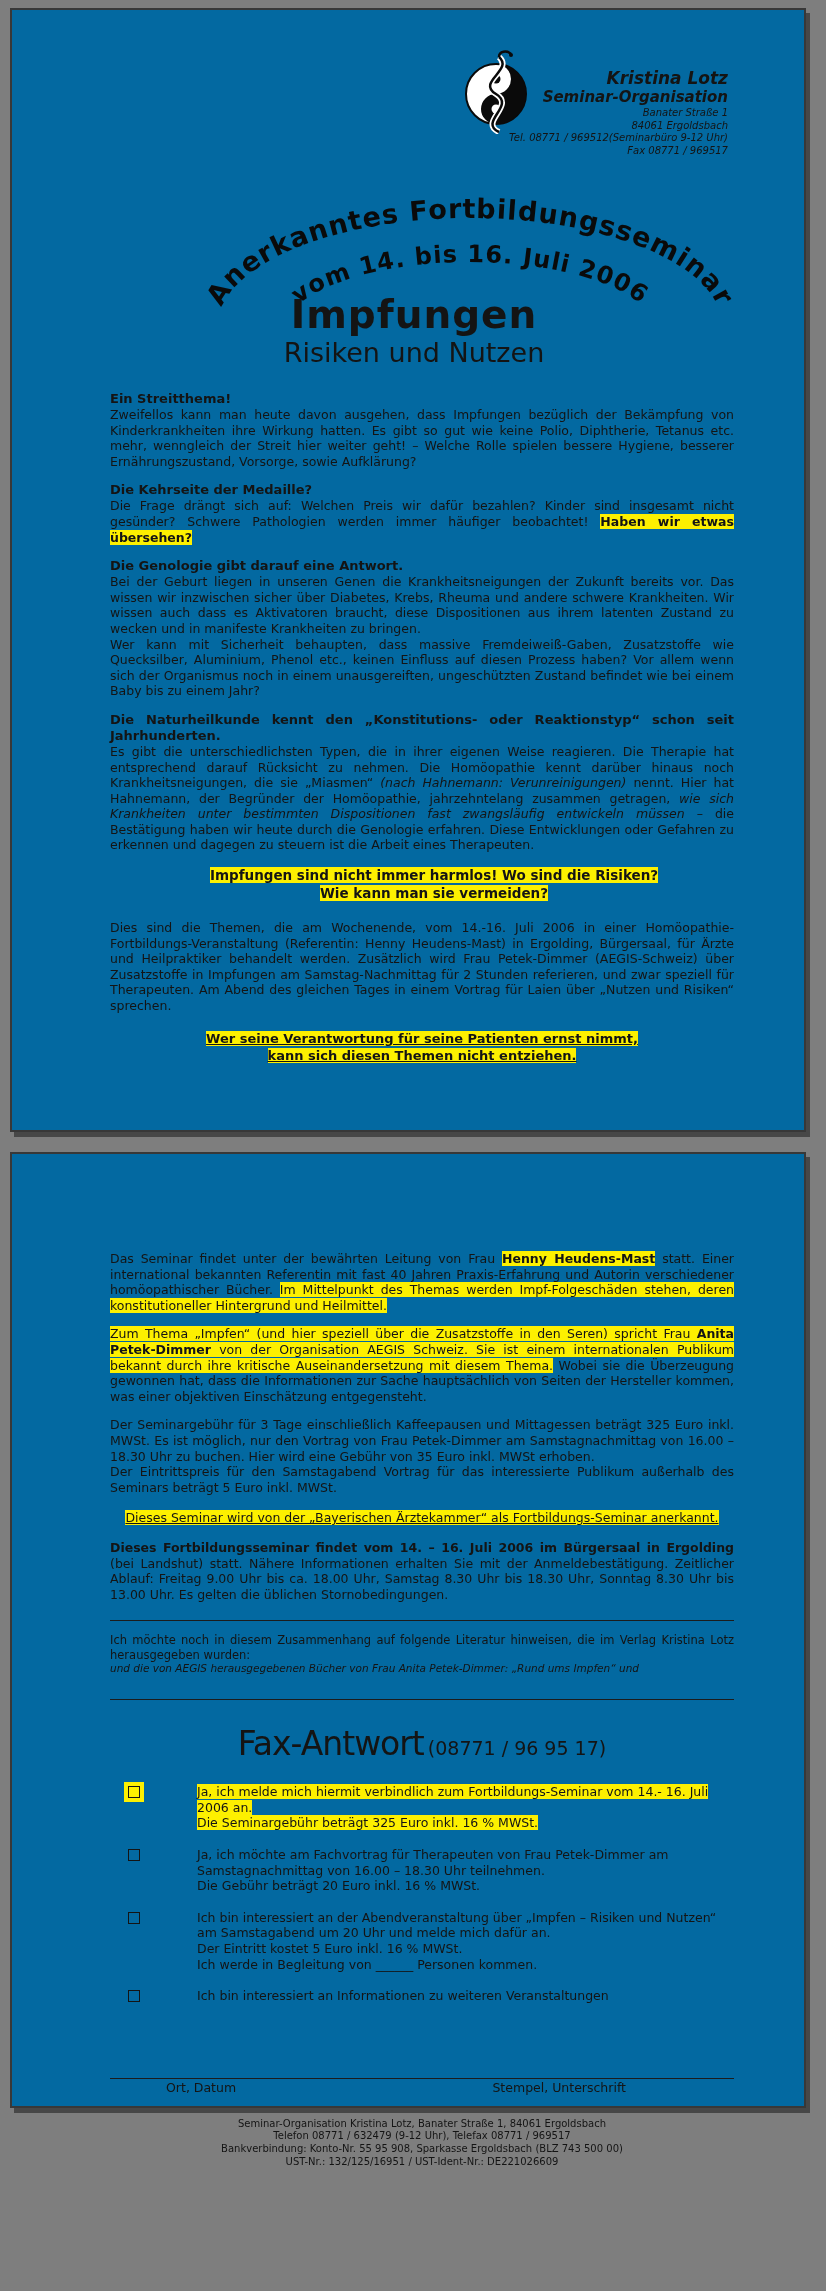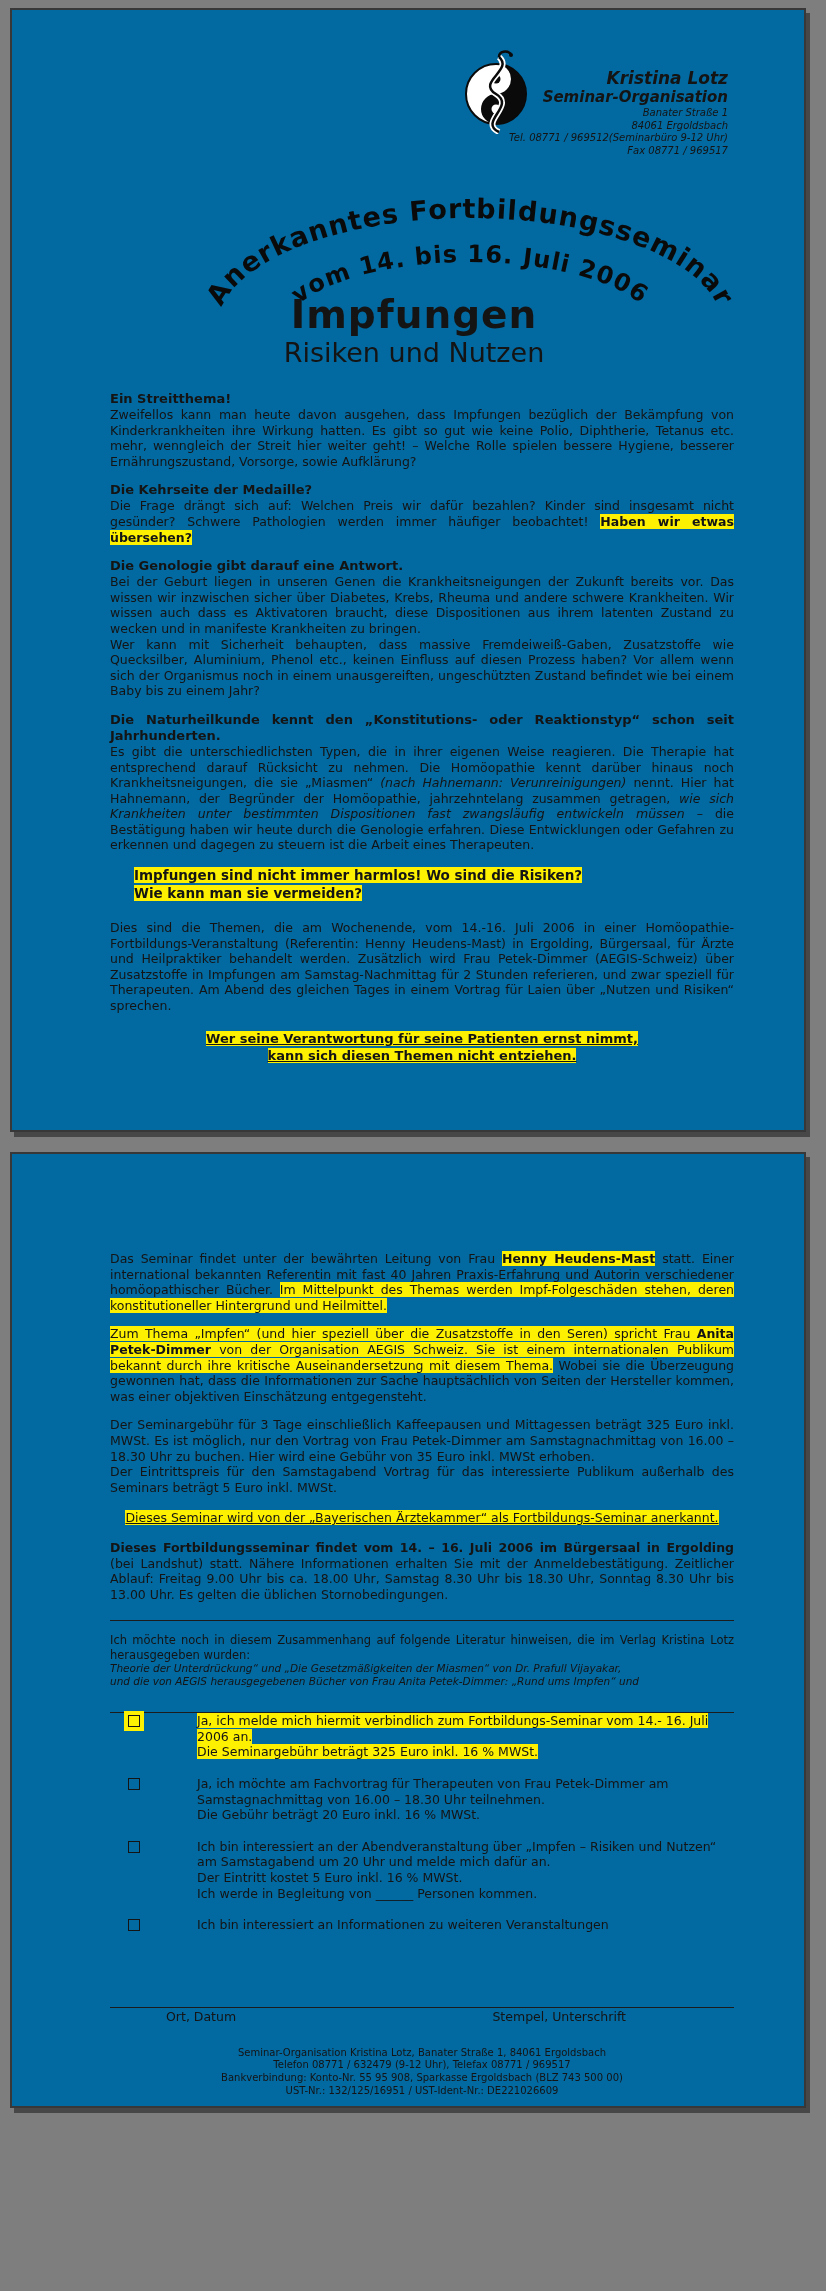--- a/index.html
+++ b/index.html
@@ -35,21 +35,21 @@
   #body1{top:381px;}
   #body2{top:97px;}
   .sec{margin:0 0 13px 0;}
   h3.sh{font-size:13px;line-height:16px;margin:0;font-weight:bold;}
   p.bt{margin:0;}
   .b{font-weight:bold;}
   .i{font-style:italic;}
   .u{text-decoration:underline;}
   .hl{background:#fdf000;}
 
-  .hlblock{margin:14px 0 18px 0;font-weight:bold;font-size:13.5px;line-height:17.5px;text-align:left;padding-left:24px;}
+  .hlblock{margin:14px 0 18px 0;font-weight:bold;font-size:13.5px;line-height:17.5px;text-align:center;padding-left:24px;}
   .hlblock div, .centerblock div{line-height:17.5px;}
   .centerblock{margin:16px 0 0 0;text-align:center;font-weight:bold;font-size:13px;}
   .center1{text-align:center;margin:15px 0 14px 0;}
 
   .rule{border:none;border-top:1.5px solid #1c1c1c;margin:0;}
   .rule1{margin:18px 0 12px 0;}
   .rule2{margin:24px 0 0 0;}
 
   .lit{font-size:11.5px;line-height:14.5px;}
   .lit-it{font-size:10.5px;line-height:13px;font-style:italic;}
@@ -172,26 +172,29 @@
     </div>
 
     <div class="sec">
       <p class="bt"><span class="b">Dieses Fortbildungsseminar findet vom 14. – 16. Juli 2006 im Bürgersaal in Ergolding</span><span> (bei Landshut) statt. Nähere Informationen erhalten Sie mit der Anmeldebestätigung. Zeitlicher Ablauf: Freitag 9.00 Uhr bis ca. 18.00 Uhr, Samstag 8.30 Uhr bis 18.30 Uhr, Sonntag 8.30 Uhr bis 13.00 Uhr. Es gelten die üblichen Stornobedingungen.</span></p>
     </div>
 
     <hr class="rule rule1">
 
     <div>
       <p class="bt lit">Ich möchte noch in diesem Zusammenhang auf folgende Literatur hinweisen, die im Verlag Kristina Lotz herausgegeben wurden:</p>
-      <p class="bt lit-it">Theorie der Unterdrückung“ und „Die Gesetzmäßigkeiten der Miasmen“ von Dr. Prafull Vijayakar,</p>
       <p class="bt lit-it">und die von AEGIS herausgegebenen Bücher von Frau Anita Petek-Dimmer: „Rund ums Impfen“ und</p>
     </div>
 
     <hr class="rule rule2">
 
+    <div class="fax-head">
+      <span class="fax-big">Fax-Antwort</span>
+      <span class="fax-small">(08771 / 96 95 17)</span>
+    </div>
 
     <div class="cb-item cb-hl">
       <span class="cb-box"></span>
       <span class="cb-text">
         <span class="hl">Ja, ich melde mich hiermit verbindlich zum Fortbildungs-Seminar vom 14.- 16. Juli 2006 an.</span><br>
         <span class="hl">Die Seminargebühr beträgt 325 Euro inkl. 16 % MWSt.</span>
       </span>
     </div>
 
     <div class="cb-item">

